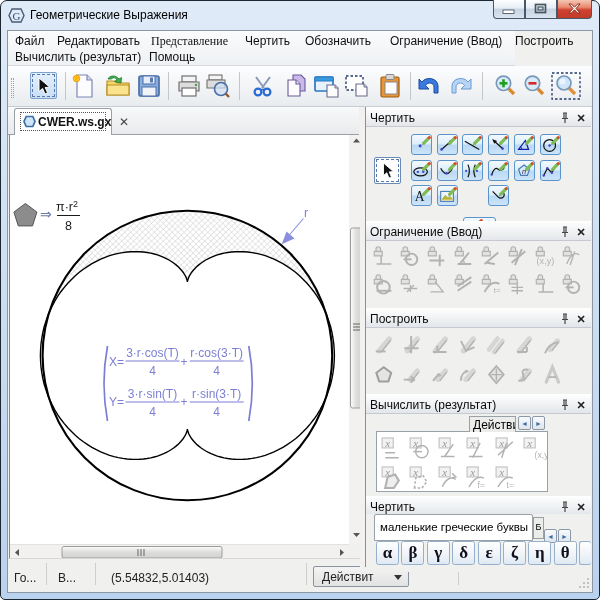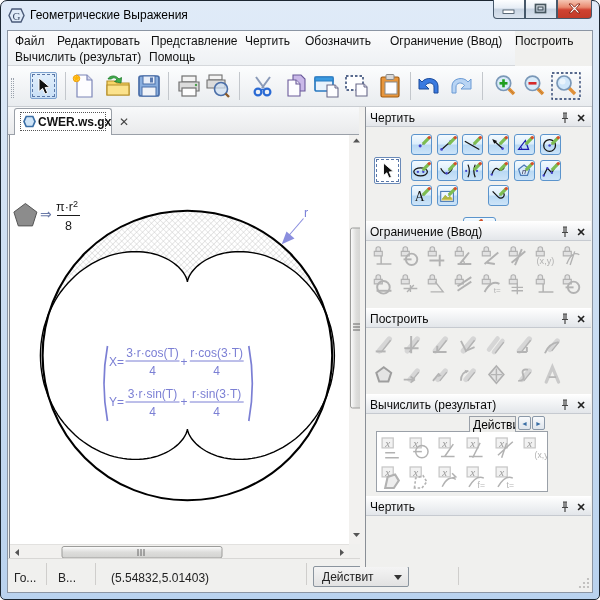--- a/index.html
+++ b/index.html
@@ -55,21 +55,21 @@
         <rect x="12" y="7" width="5" height="3" fill="none" stroke="#46565f" stroke-width="1.2"></rect>
       </svg></div>
  <div class="cap close"><svg width="33" height="17" viewBox="0 0 33 17">
         <path d="M11 4 L15 8.5 L11 13 L13.5 13 L16.5 9.8 L19.5 13 L22 13 L18 8.5 L22 4 L19.5 4 L16.5 7.2 L13.5 4 Z" fill="#fff" stroke="#8a2a1a" stroke-width="1" stroke-linejoin="round"></path>
       </svg></div>
 </div>
 <div id="content" class="abs"></div>
 <div id="menubar" class="abs">
  <span class="mi" style="left:7px;">Файл</span>
  <span class="mi" style="left:49px;text-align:right;">Редактировать</span>
- <span class="mi" style="left:143px;">Представление</span>
+ <span class="mi" style="left:143px;font-family:Liberation Serif, serif;">Представление</span>
  <span class="mi" style="left:237px;">Чертить</span>
  <span class="mi" style="left:297px;">Обозначить</span>
  <span class="mi" style="left:382px;">Ограничение (Ввод)</span>
  <span class="mi" style="left:507px;">Построить</span>
  <span class="mi2" style="left:7px;">Вычислить (результат)</span>
  <span class="mi2" style="left:141px;">Помощь</span>
 </div>
 <div id="toolbar" class="abs">
     <div class="abs" style="left:3px;top:12px;width:3px;height:20px;border-left:1px dotted #9aa2ac;border-right:1px dotted #9aa2ac;"></div>
     <div class="abs" style="left:22px;top:6px;width:27px;height:27px;border:1px solid #7da2ce;background:linear-gradient(180deg,#e3f0fc,#c8dff6);border-radius:2px;">
@@ -652,12 +652,27 @@
           </svg></div>
       </div>
 </div>
 <div class="phead" style="top:389px;">
       <span class="lb">Чертить</span>
       <span class="pin"><svg width="14" height="14" viewBox="0 0 14 14">
           <path d="M5 2 H9 M6 2 V7 M8 2 V7 M4 7.5 H10 M7 8 V12" stroke="#444" stroke-width="1.2" fill="none"></path>
         </svg></span>
       <span class="px">✕</span>
     </div>
+<div class="abs" style="left:0;top:407px;width:229px;height:58px;background:#f0f0ee;">
+ <div class="abs" style="left:12px;top:0px;width:159px;height:27px;background:#fff;border:1px solid #9aa0a8;border-radius:2px 2px 0 0;font-size:11.5px;padding:6px 0 0 5px;white-space:nowrap;overflow:hidden;">маленькие греческие буквы</div>
+ <div class="abs" style="left:171px;top:3px;width:11px;height:22px;background:#ececea;border:1px solid #9aa0a8;font-size:9px;padding-top:4px;text-align:center;overflow:hidden;">Б</div>
+ <div class="abs arrbtn" style="left:182px;top:15px;">◄</div>
+ <div class="abs arrbtn" style="left:196px;top:15px;">►</div>
+ <div class="abs greekbtn" style="left:14.0px;top:27px;">α</div>
+      <div class="abs greekbtn" style="left:39.4px;top:27px;">β</div>
+      <div class="abs greekbtn" style="left:64.8px;top:27px;">γ</div>
+      <div class="abs greekbtn" style="left:90.19999999999999px;top:27px;">δ</div>
+      <div class="abs greekbtn" style="left:115.6px;top:27px;">ε</div>
+      <div class="abs greekbtn" style="left:141.0px;top:27px;">ζ</div>
+      <div class="abs greekbtn" style="left:166.39999999999998px;top:27px;">η</div>
+      <div class="abs greekbtn" style="left:191.79999999999998px;top:27px;">θ</div>
+      <div class="abs greekbtn" style="left:217.2px;top:27px;width:12px;border-right:none;"> </div>
+</div>
 </div>
 </body></html>

